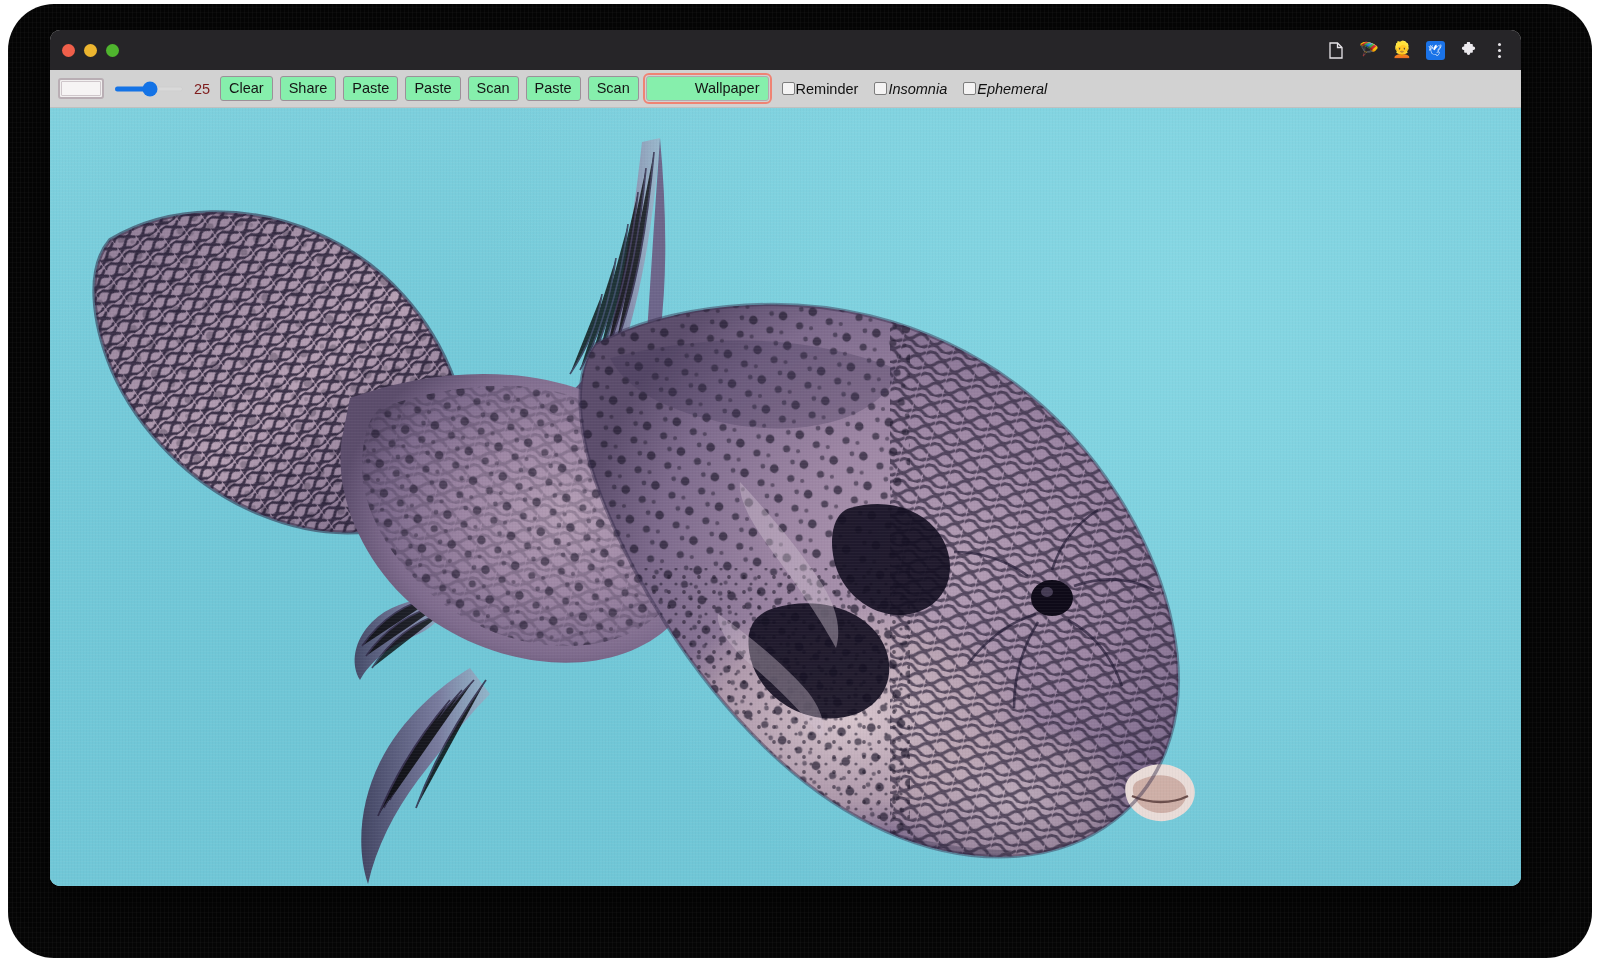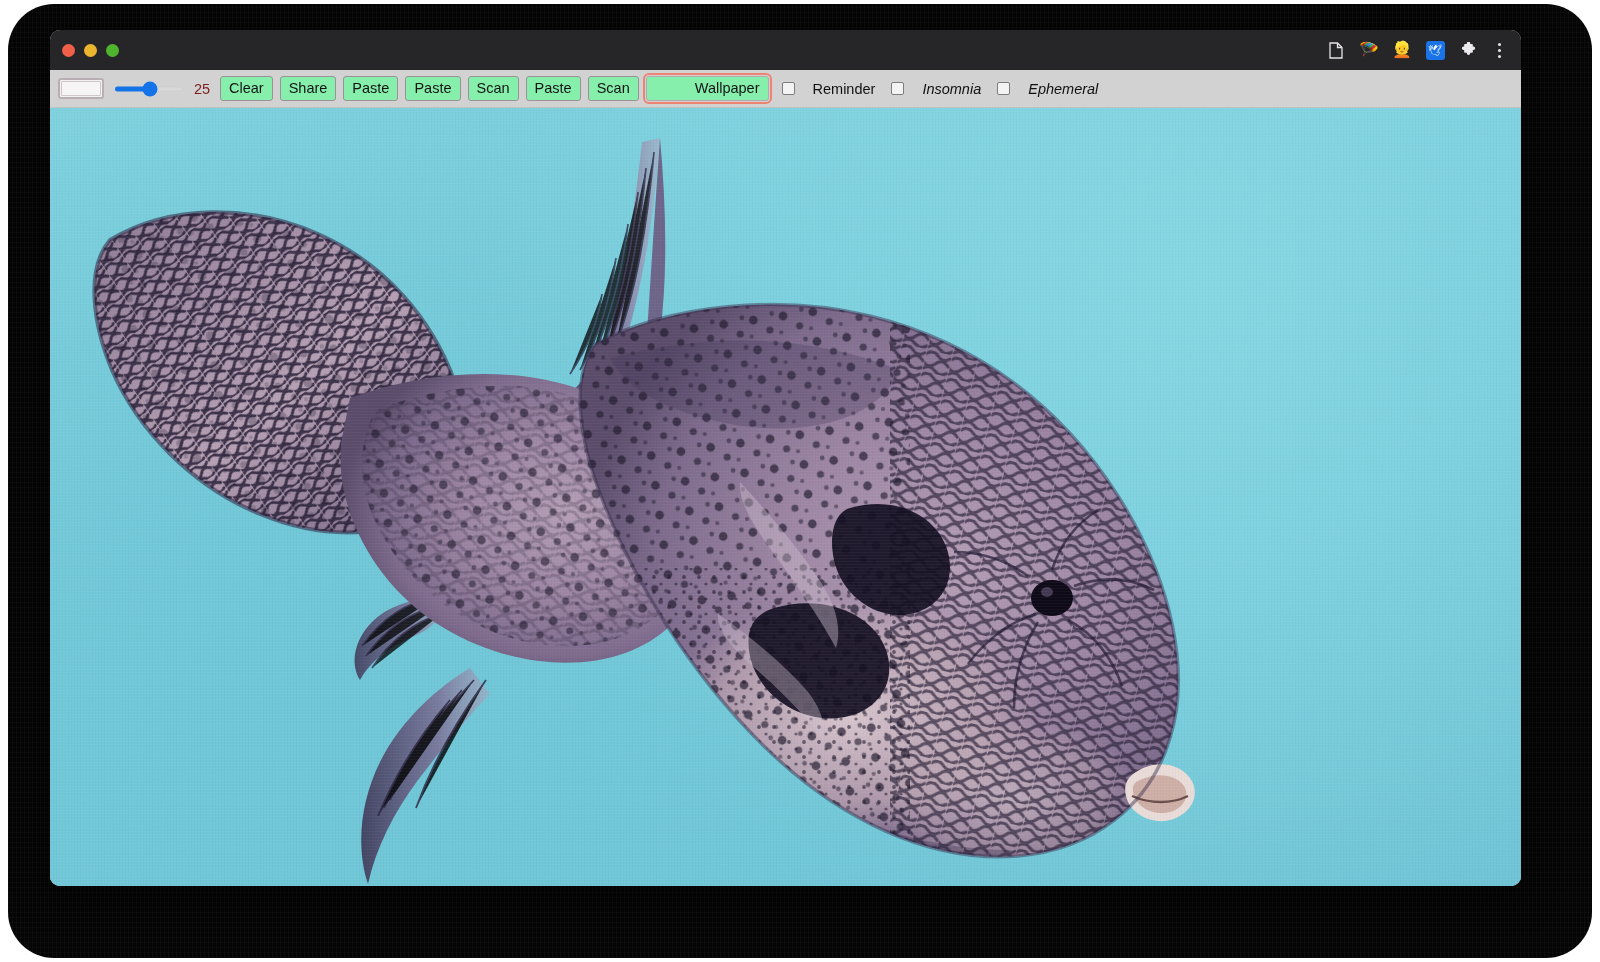--- a/index.html
+++ b/index.html
@@ -175,21 +175,21 @@
   .btn.focused {
     outline:2px solid #ef8373;
     outline-offset:1px;
     border-color:#b4a8ae;
     padding-left:48px;
   }
 
   .checkwrap {
     display:flex;
     align-items:center;
-    gap:18px;
+    gap:1px;
     margin-left:6px;
     font-size:14.5px;
     color:#111;
     white-space:nowrap;
   }
   .checkwrap + .checkwrap { margin-left:9px;font-style:italic; }
   .cbox {
     width:13px; height:13px;
     background:#f4f3f3;
     border:1px solid #7d7d7d;

